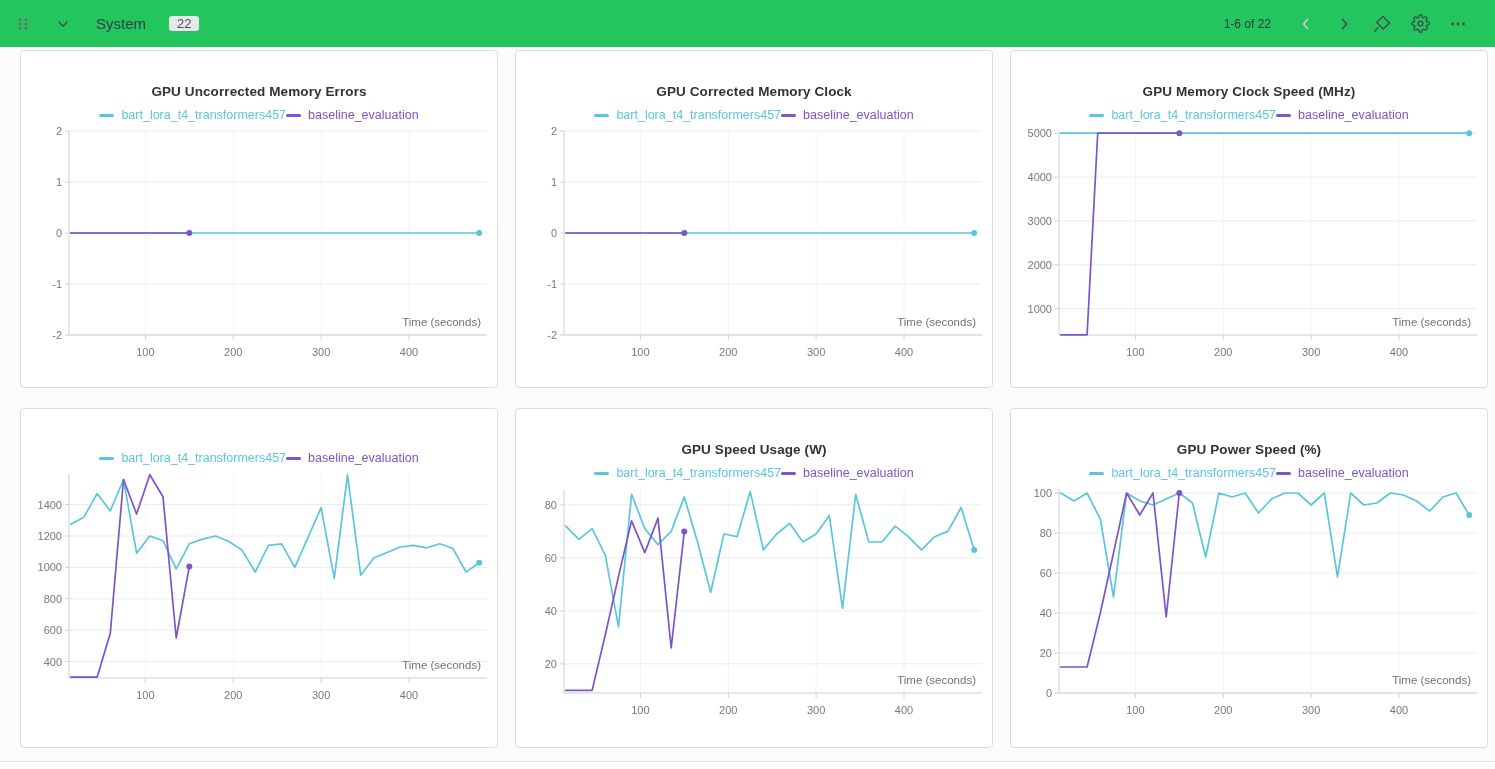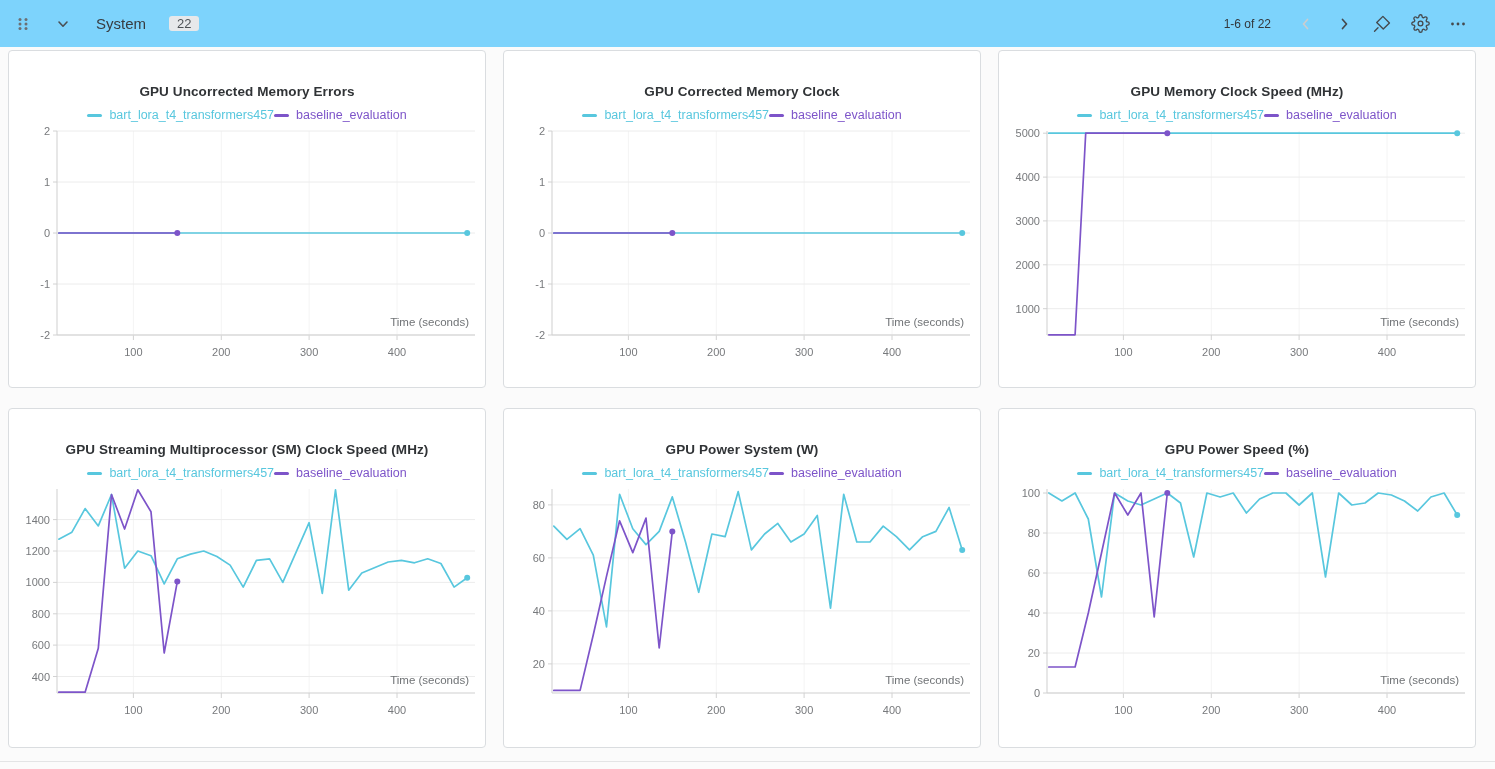--- a/index.html
+++ b/index.html
@@ -4,34 +4,34 @@
 <style>
   * { box-sizing: border-box; margin: 0; padding: 0; }
   html,body { width:1495px; height:769px; overflow:hidden; }
   body {
     font-family: "Liberation Sans", "DejaVu Sans", sans-serif;
     background:#fbfbfb; color:#333; position:relative;
   }
   
   .topbar {
     height:47px; display:flex; align-items:center;
-    padding:0 24px 0 10px; background:#7dd3fc;
+    padding:0 24px 0 10px; background:#22c55e;
   }
   .topbar .left { display:flex; align-items:center; gap:14px; }
   .icon-btn { display:flex; align-items:center; justify-content:center;
     width:26px; height:26px; border-radius:4px; cursor:pointer; background:transparent; border:none; }
   .section-title { font-size:15px; color:#383c40; margin-left:6px; }
   .badge { margin-left:9px; background:#e7e8ea; color:#4e5256; font-size:13px;
     padding:0 8px; border-radius:3px; }
   .topbar .right { margin-left:auto; display:flex; align-items:center; gap:12px; }
   .pagination { font-size:12px; color:#33373b; margin-right:10px; }
   
   .panels {
     display:grid; grid-template-columns:repeat(3, 478px);
-    gap:17px; padding:3px 19px 0 8px;
+    gap:17px; padding:3px 19px 0 20px;
   }
   .panel {
     background:#ffffff; border:1px solid #dadde0; border-radius:4px;
     height:338px; display:flex; flex-direction:column; align-items:center;
     padding-top:33px; overflow:hidden;
   }
   .row2 .panel { height:340px; }
   .row2 { margin-top:17px; }
   .chart-title { font-size:13.5px; font-weight:700; color:#303336; letter-spacing:.1px; }
   .chart-legend { margin-top:9px; display:flex; }
@@ -252,21 +252,20 @@
         <circle cx="452.2" cy="8.2" r="3" fill="#58c7de"></circle>
         <polyline points="43.8,209.8 70.1,209.8 80.7,8.2 162.3,8.2" fill="none" stroke="#7d54c9" stroke-width="1.7" stroke-linejoin="round" stroke-linecap="round"></polyline>
         <circle cx="162.3" cy="8.2" r="3" fill="#7d54c9"></circle>
       </svg>
   </div>
 </div>
 
 <div class="panels row2">
 
   <div class="panel">
-    <div class="chart-title">GPU Streaming Multiprocessor (SM) Clock Speed (MHz)</div>
     <div class="chart-legend">
       <span class="legend-item">
         <span class="dash" style="background: rgb(88, 199, 222);"></span>
         <span style="color: rgb(88, 199, 222);">bart_lora_t4_transformers457</span>
       </span>
       <span class="legend-item">
         <span class="dash" style="background: rgb(125, 84, 201);"></span>
         <span style="color: rgb(125, 84, 201);">baseline_evaluation</span>
       </span>
     </div>
@@ -305,21 +304,21 @@
         <line x1="42" y1="210" x2="460" y2="210" stroke="#cfcfcf" stroke-width="1"></line>
         <text x="454" y="201" text-anchor="end" class="xlabel">Time (seconds)</text>
         <polyline points="43.8,56.2 56.9,49.2 70.1,25.6 83.3,42.9 96.5,11.5 109.6,85.2 122.8,68.0 136.0,72.7 149.2,100.9 162.3,75.8 175.5,71.1 188.7,68.0 201.9,73.5 215.1,82.1 228.2,104.1 241.4,77.4 254.6,75.8 267.8,99.4 280.9,69.6 294.1,39.7 307.3,110.4 320.5,6.8 333.7,107.2 346.8,90.0 360.0,84.5 373.2,79.0 386.4,77.4 399.5,79.8 412.7,75.8 425.9,80.5 439.1,104.1 452.2,94.7" fill="none" stroke="#58c7de" stroke-width="1.7" stroke-linejoin="round" stroke-linecap="round"></polyline>
         <circle cx="452.2" cy="94.7" r="3" fill="#58c7de"></circle>
         <polyline points="43.8,209.2 56.9,209.2 70.1,209.2 83.3,165.3 96.5,11.5 109.6,46.0 122.8,6.8 136.0,28.8 149.2,170.0 162.3,98.6" fill="none" stroke="#7d54c9" stroke-width="1.7" stroke-linejoin="round" stroke-linecap="round"></polyline>
         <circle cx="162.3" cy="98.6" r="3" fill="#7d54c9"></circle>
       </svg>
   </div>
 
   <div class="panel">
-    <div class="chart-title">GPU Power System (W)</div>
+    <div class="chart-title">GPU Speed Usage (W)</div>
     <div class="chart-legend">
       <span class="legend-item">
         <span class="dash" style="background: rgb(88, 199, 222);"></span>
         <span style="color: rgb(88, 199, 222);">bart_lora_t4_transformers457</span>
       </span>
       <span class="legend-item">
         <span class="dash" style="background: rgb(125, 84, 201);"></span>
         <span style="color: rgb(125, 84, 201);">baseline_evaluation</span>
       </span>
     </div>

